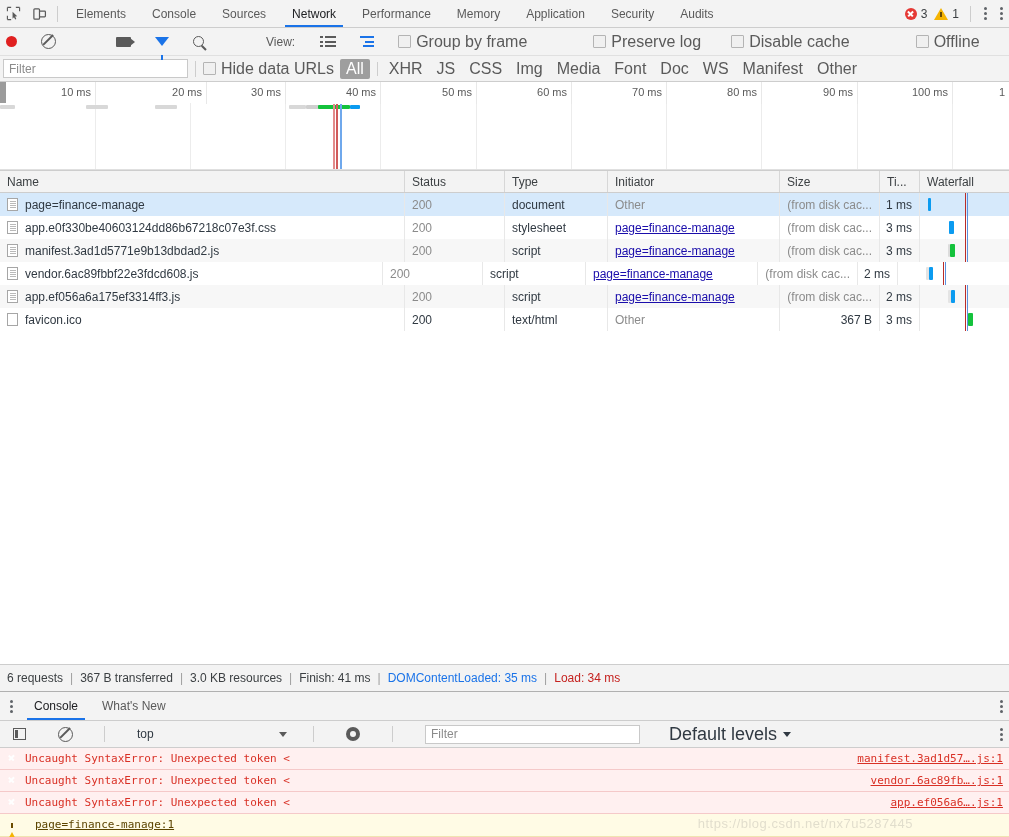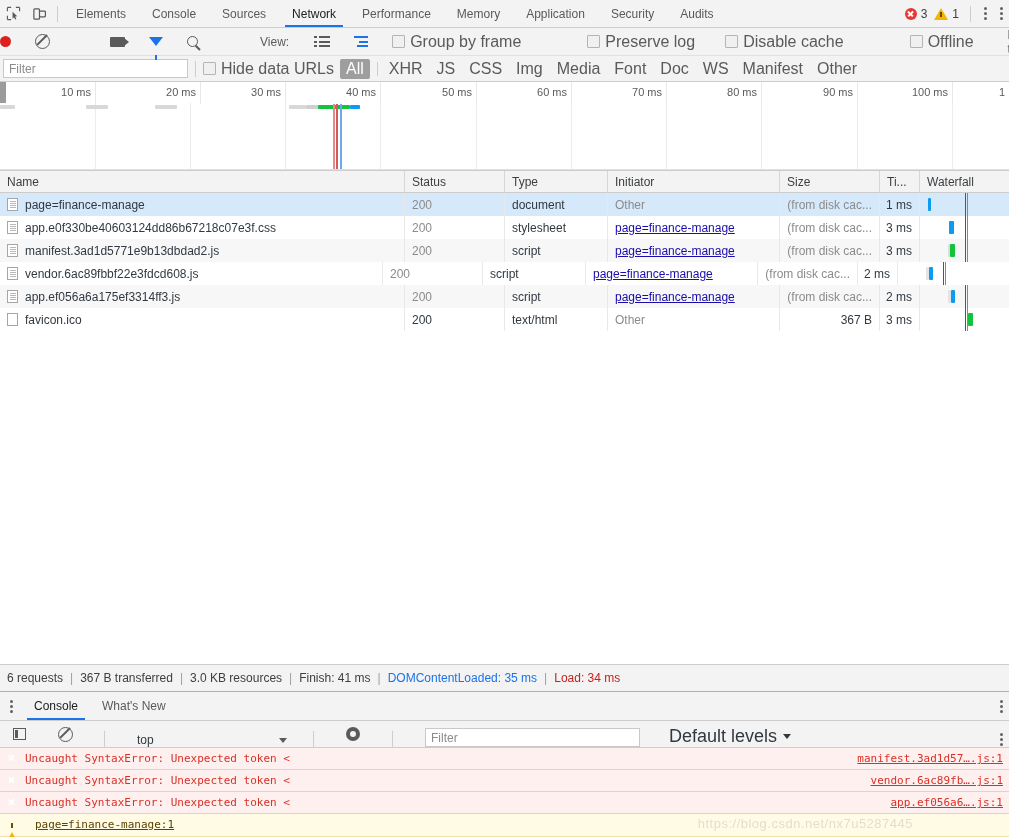--- a/index.html
+++ b/index.html
@@ -66,21 +66,21 @@
   }
   .vert-rule { width: 1px; height: 16px; background: #cdcdcd; margin: 0 4px; }
   .kebab { width: 20px; display: flex; flex-direction: column; align-items: center; cursor: pointer; }
   .kebab i { width: 3px; height: 3px; border-radius: 50%; background: #5f6368; margin: 1px 0; display: block; }
 
   
   .nettoolbar {
     height: 27px; min-height: 27px;
     background: #f3f3f3;
     border-bottom: 1px solid #e0e0e0;
-    display: flex; align-items: center;  gap: 24px;
+    display: flex; align-items: center; padding-left: 6px; gap: 24px;
   }
   .nt-btn { width: 26px; height: 26px; display: flex; align-items: center; justify-content: center; cursor: pointer; }
   .rec-dot { width: 11px; height: 11px; border-radius: 50%; background: #e02020; }
   .clear-ico {
     width: 13px; height: 13px; border-radius: 50%;
     border: 1.6px solid #5a5a5a; position: relative;
   }
   .clear-ico:after {
     content: ""; position: absolute; left: -1px; top: 4.2px;
     width: 14px; height: 1.6px; background: #5a5a5a; transform: rotate(-45deg);
@@ -243,21 +243,21 @@
   .dtab.active { color: #202124; }
   .dtab.active:after {
     content: ""; position: absolute; left: 5px; right: 5px; bottom: 0;
     height: 2px; background: #1a73e8;
   }
   .drawer-tabs-right { margin-left: auto; display: flex; align-items: center; padding-right: 3px; }
 
   .console-toolbar {
     height: 26px; min-height: 26px; background: #f3f3f3;
     border-bottom: 1px solid #cdcdcd;
-    display: flex; align-items: flex-end; padding-left: 6px; gap: 20px;
+    display: flex; align-items: center; padding-left: 6px; gap: 20px;
   }
   .sidebar-ico {
     width: 13px; height: 12px; border: 1.4px solid #5a5a5a;
     position: relative; box-sizing: border-box;
   }
   .sidebar-ico:after {
     content: ""; position: absolute; left: 1px; top: 1px; bottom: 1px; width: 3px; background: #5a5a5a;
   }
   .ctx-select {
     display: flex; align-items: center; width: 150px;
@@ -485,21 +485,21 @@
       <div class="ov-gline" style="left:666px"></div>
       <div class="ov-gline" style="left:761px"></div>
       <div class="ov-gline" style="left:857px"></div>
       <div class="ov-gline" style="left:952px"></div>
     </div>
     <div class="ov-ruler">
       <div class="ov-leftcap"></div>
       <div class="ov-tick" style="left:0px;width:95px">
           <span>10 ms</span>
         </div>
-      <div class="ov-tick" style="left:105px;width:95px">
+      <div class="ov-tick" style="left:111px;width:95px">
           <span>20 ms</span>
         </div>
       <div class="ov-tick" style="left:190px;width:95px">
           <span>30 ms</span>
         </div>
       <div class="ov-tick" style="left:285px;width:95px">
           <span>40 ms</span>
         </div>
       <div class="ov-tick" style="left:380px;width:96px">
           <span>50 ms</span>

